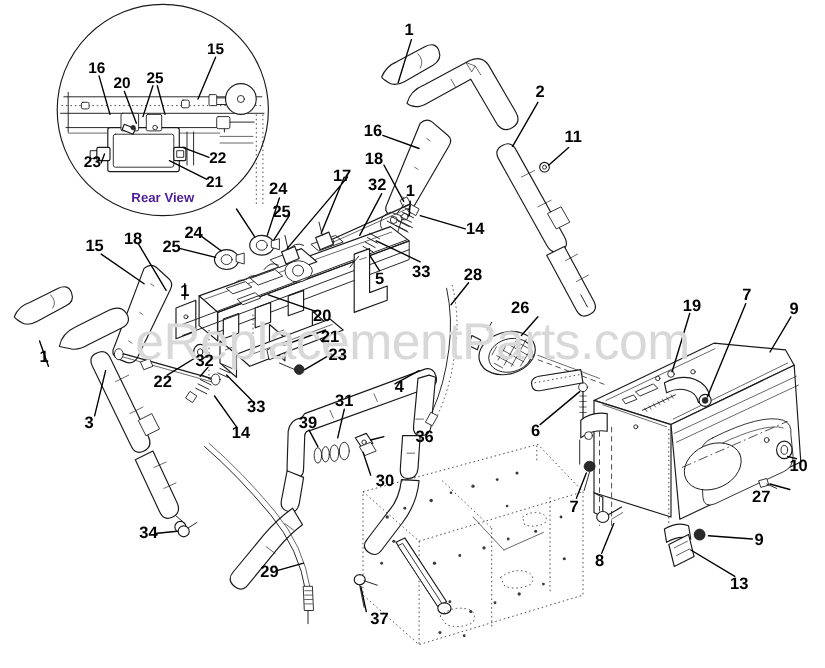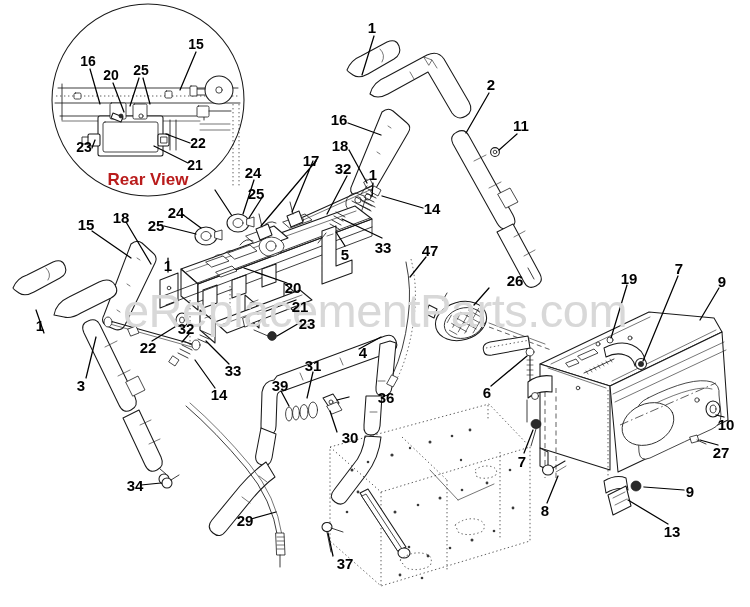--- a/index.html
+++ b/index.html
@@ -4,21 +4,21 @@
 <style>
   html,body{margin:0;padding:0;background:#fff;}
   body{font-family:"Liberation Sans",sans-serif;}
   #sheet{position:relative;width:750px;height:607px;background:#ffffff;overflow:hidden;}
   #art{position:absolute;left:0;top:0;width:750px;height:607px;}
   .callout{position:absolute;font-family:"Liberation Sans",sans-serif;font-weight:bold;
            font-size:15px;color:#000;line-height:1;white-space:nowrap;
            transform:translate(-50%,-50%);}
   .callout.small{font-size:14px;}
   .detail-caption{position:absolute;font-family:"Liberation Sans",sans-serif;
-                  font-weight:bold;font-size:17px;color:#b91c1c;
+                  font-weight:bold;font-size:12px;color:#4c1d95;
                   transform:translate(-50%,-50%);white-space:nowrap;}
   #watermark{position:absolute;left:0;top:0;width:644px;height:607px;
              pointer-events:none;}
   #watermark span{position:absolute;left:375px;top:310px;
         transform:translate(-50%,-50%);
         font-family:"Liberation Sans",sans-serif;
         font-size:47px;font-weight:normal;color:#d8d8d8;
         letter-spacing:-0.5px;white-space:nowrap;}
 </style>
 </head>
@@ -504,21 +504,21 @@
       <div class="callout" style="left: 372px; top: 27px;">1</div>
       <div class="callout" style="left: 491px; top: 84px;">2</div>
       <div class="callout" style="left: 521px; top: 125px;">11</div>
       <div class="callout" style="left: 339px; top: 119px;">16</div>
       <div class="callout" style="left: 340px; top: 145px;">18</div>
       <div class="callout" style="left: 311px; top: 160px;">17</div>
       <div class="callout" style="left: 343px; top: 168px;">32</div>
       <div class="callout" style="left: 373px; top: 174px;">1</div>
       <div class="callout" style="left: 432px; top: 208px;">14</div>
       <div class="callout" style="left: 383px; top: 247px;">33</div>
-      <div class="callout" style="left: 430px; top: 250px;">47</div>
+      <div class="callout" style="left: 430px; top: 250px;">28</div>
       <div class="callout" style="left: 345px; top: 254px;">5</div>
       <div class="callout" style="left: 253px; top: 172px;">24</div>
       <div class="callout" style="left: 256px; top: 193px;">25</div>
       <div class="callout" style="left: 176px; top: 212px;">24</div>
       <div class="callout" style="left: 156px; top: 225px;">25</div>
       <div class="callout" style="left: 121px; top: 217px;">18</div>
       <div class="callout" style="left: 86px; top: 224px;">15</div>
       <div class="callout" style="left: 168px; top: 265px;">1</div>
       <div class="callout" style="left: 293px; top: 287px;">20</div>
       <div class="callout" style="left: 300px; top: 306px;">21</div>
@@ -530,29 +530,29 @@
       <div class="callout" style="left: 40px; top: 325px;">1</div>
       <div class="callout" style="left: 81px; top: 385px;">3</div>
       <div class="callout" style="left: 135px; top: 485px;">34</div>
       <div class="callout" style="left: 363px; top: 352px;">4</div>
       <div class="callout" style="left: 313px; top: 365px;">31</div>
       <div class="callout" style="left: 280px; top: 385px;">39</div>
       <div class="callout" style="left: 355px; top: 397px; margin-left: 31px;">36</div>
       <div class="callout" style="left: 350px; top: 437px;">30</div>
       <div class="callout" style="left: 245px; top: 520px;">29</div>
       <div class="callout" style="left: 345px; top: 563px;">37</div>
-      <div class="callout" style="left: 515px; top: 280px;">26</div>
+      <div class="callout" style="left: 473px; top: 280px;">26</div>
       <div class="callout" style="left: 487px; top: 392px;">6</div>
       <div class="callout" style="left: 522px; top: 461px;">7</div>
       <div class="callout" style="left: 545px; top: 510px;">8</div>
       <div class="callout" style="left: 629px; top: 278px;">19</div>
       <div class="callout" style="left: 679px; top: 268px;">7</div>
       <div class="callout" style="left: 722px; top: 281px;">9</div>
       <div class="callout" style="left: 726px; top: 424px;">10</div>
-      <div class="callout" style="left: 721px; top: 452px;">27</div>
+      <div class="callout" style="left: 692px; top: 452px;">27</div>
       <div class="callout" style="left: 690px; top: 491px;">9</div>
       <div class="callout" style="left: 672px; top: 531px;">13</div>
     </div>
   <div id="detail-callout-layer">
       <div class="callout small" style="left: 196px; top: 44px;">15</div>
       <div class="callout small" style="left: 88px; top: 61px;">16</div>
       <div class="callout small" style="left: 111px; top: 75px;">20</div>
       <div class="callout small" style="left: 141px; top: 70px;">25</div>
       <div class="callout small" style="left: 84px; top: 147px;">23</div>
       <div class="callout small" style="left: 198px; top: 143px;">22</div>

